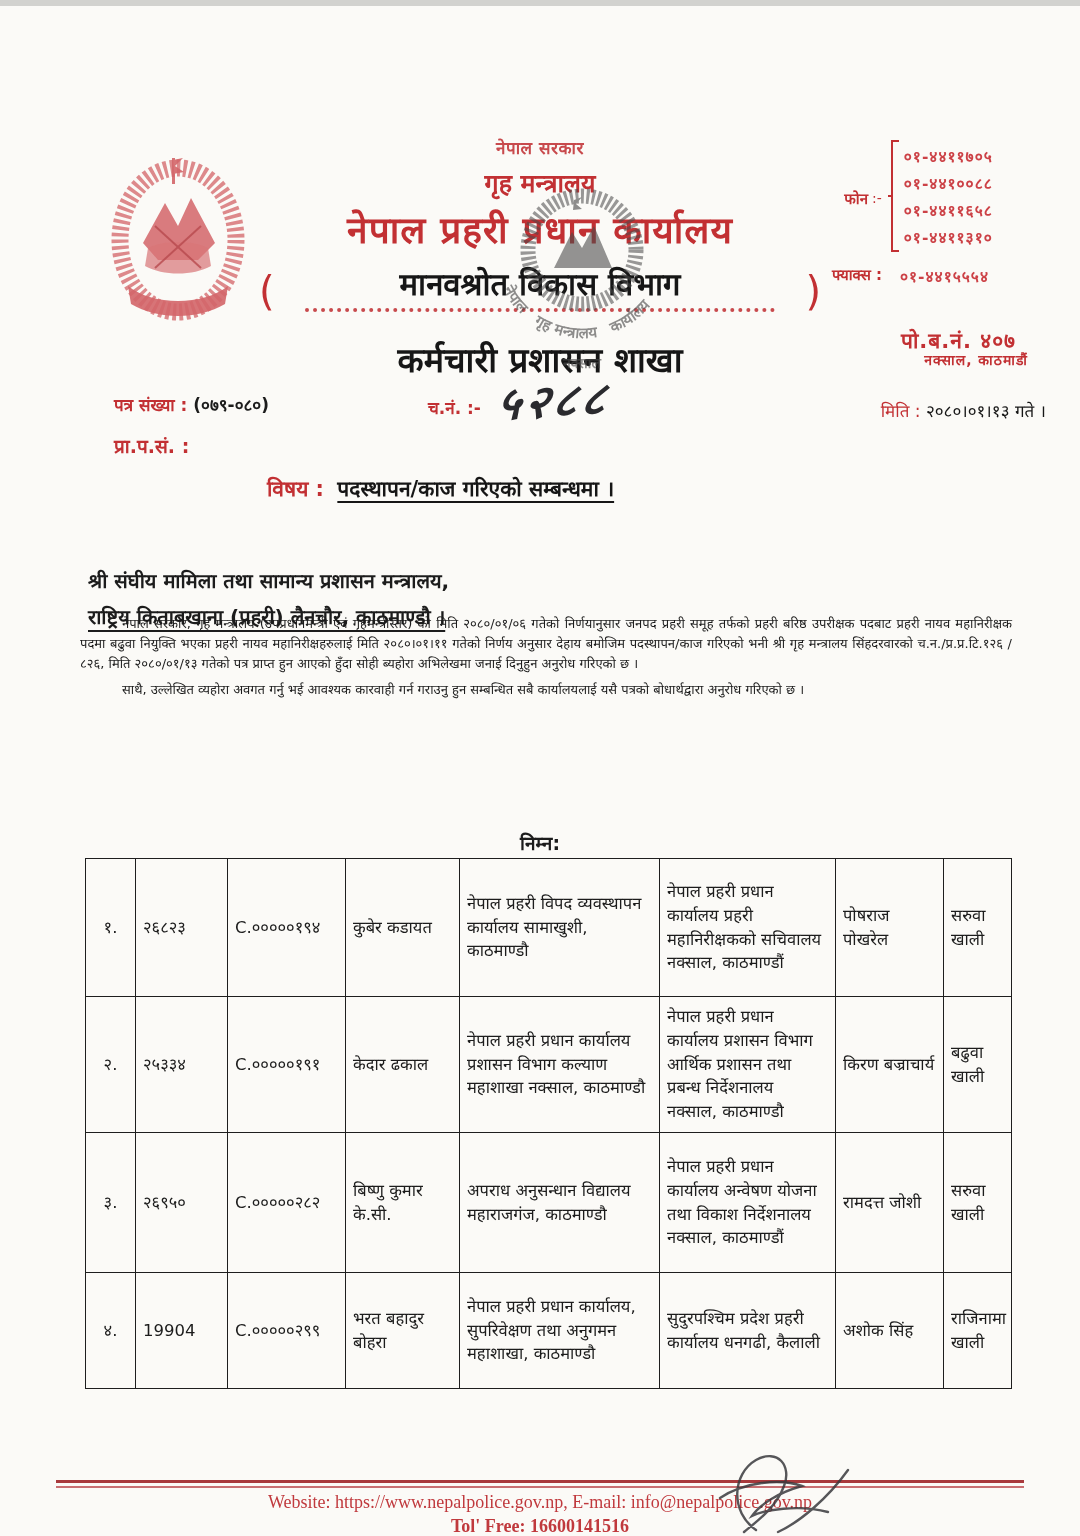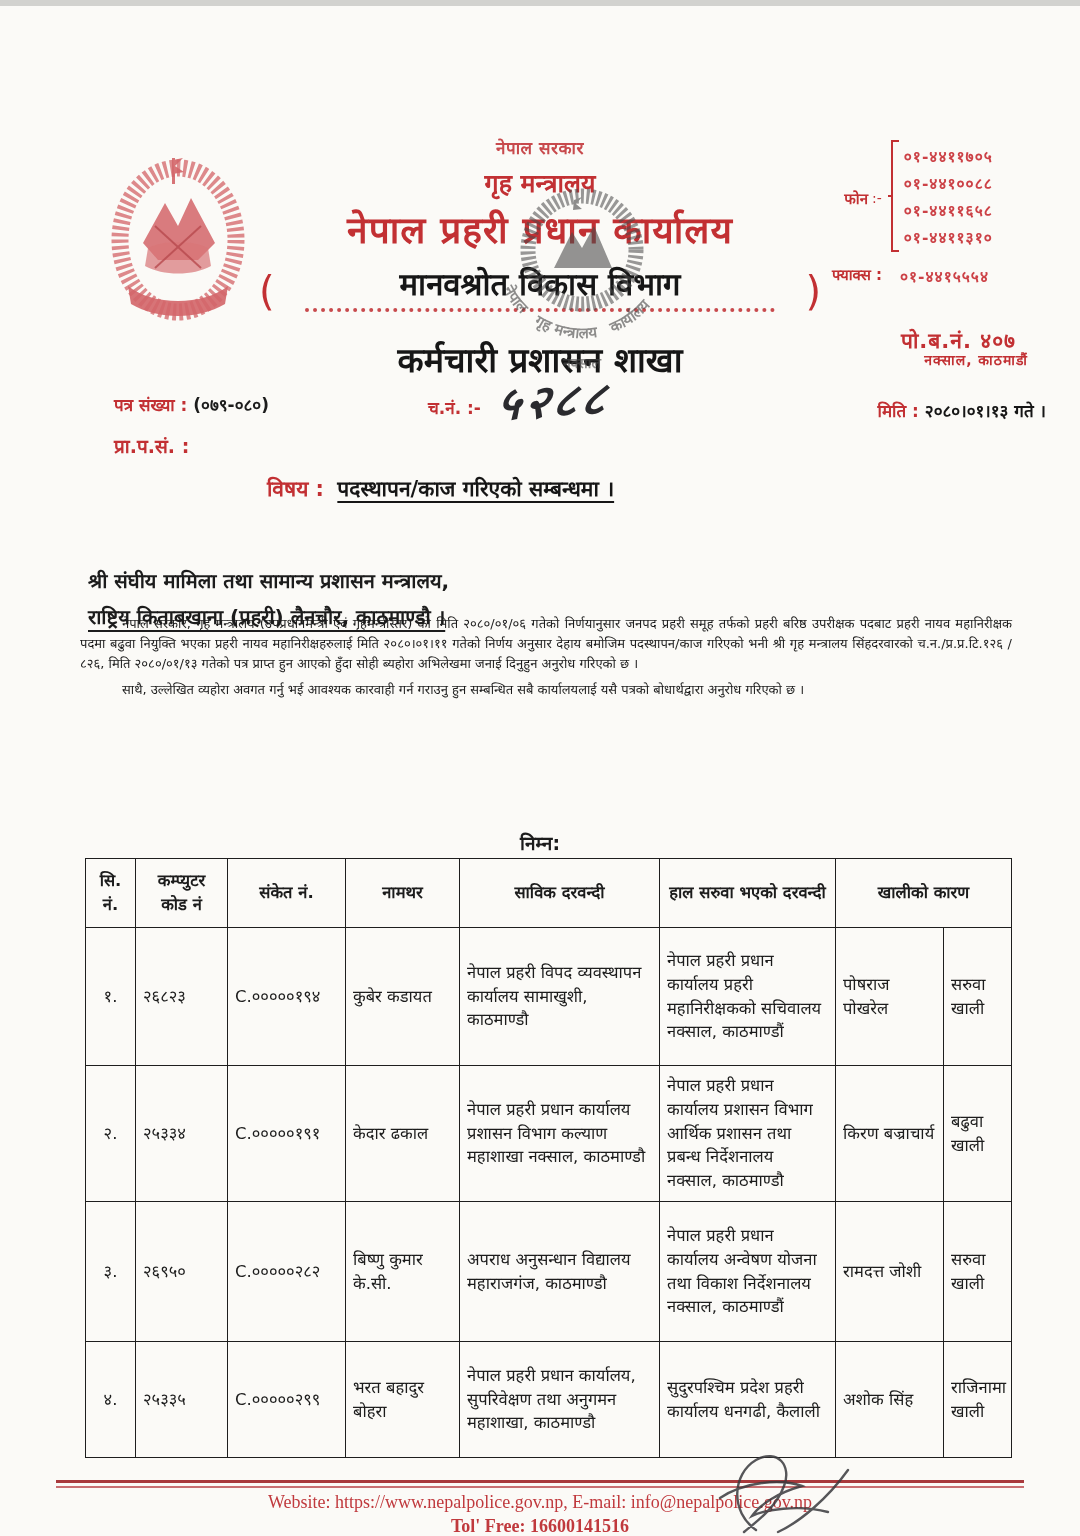--- a/index.html
+++ b/index.html
@@ -33,21 +33,21 @@
   .phones-row{display:flex;align-items:center;}
   .phone-label{font-size:15px;font-weight:bold;color:#c23033;margin-right:4px;width:52px;text-align:right;}
   .phone-colon{font-size:14px;color:#c23033;margin-right:2px;}
   .phone-list{display:flex;flex-direction:column;}
   .phone-num{font-size:15.5px;font-weight:bold;color:#cc4146;line-height:27px;letter-spacing:1px;}
   .fax-row{display:flex;margin-top:8px;align-items:flex-start;}
   .bracket{margin:0 4px;}
 
   .pobox{position:absolute;top:326px;right:64px;font-size:21px;font-weight:bold;color:#c23033;letter-spacing:1px;}
   .hdr-addr{position:absolute;top:350px;right:52px;font-size:14px;font-weight:bold;color:#c23033;letter-spacing:1px;}
-  .dateline{position:absolute;top:399px;right:34px;font-size:17px;font-weight:bold;}
+  .dateline{position:absolute;top:399px;right:34px;font-size:17px;font-weight:normal;}
   .dateline .lbl{color:#c23033;}
   .dateline .val{color:#161616;}
 
   
   .letterno{position:absolute;left:114px;top:393px;font-size:17px;font-weight:bold;}
   .letterno .lbl{color:#c23033;}
   .prapa{position:absolute;left:114px;top:433px;font-size:19px;font-weight:bold;color:#c23033;}
   .chano{position:absolute;left:428px;top:396px;font-size:17px;font-weight:bold;color:#c23033;}
   .chano-hand{
     position:absolute;left:498px;top:368px;
@@ -201,29 +201,20 @@
         <col style="width:50px">
           <col style="width:92px">
           <col style="width:118px">
           <col style="width:114px">
         <col style="width:200px">
           <col style="width:176px">
           <col style="width:108px">
           <col style="width:68px">
       </colgroup>
       <tbody>
-          <tr>
-        <th>सि. नं.</th>
-        <th>कम्प्युटर कोड नं</th>
-        <th>संकेत नं.</th>
-        <th>नामथर</th>
-        <th>साविक दरवन्दी</th>
-        <th>हाल सरुवा भएको दरवन्दी</th>
-        <th colspan="2">खालीको कारण</th>
-      </tr>
       <tr class="r1">
         <td class="c">१.</td>
         <td>२६८२३</td>
         <td>C.०००००१९४</td>
         <td>कुबेर कडायत</td>
         <td>नेपाल प्रहरी विपद व्यवस्थापन कार्यालय सामाखुशी, काठमाण्डौ</td>
         <td>नेपाल प्रहरी प्रधान कार्यालय प्रहरी महानिरीक्षकको सचिवालय नक्साल, काठमाण्डौं</td>
         <td>पोषराज पोखरेल</td>
         <td>सरुवा खाली</td>
       </tr>
@@ -242,21 +233,21 @@
         <td>२६९५०</td>
         <td>C.०००००२८२</td>
         <td>बिष्णु कुमार के.सी.</td>
         <td>अपराध अनुसन्धान विद्यालय महाराजगंज, काठमाण्डौ</td>
         <td>नेपाल प्रहरी प्रधान कार्यालय अन्वेषण योजना तथा विकाश निर्देशनालय नक्साल, काठमाण्डौं</td>
         <td>रामदत्त जोशी</td>
         <td>सरुवा खाली</td>
       </tr>
       <tr class="r4">
         <td class="c">४.</td>
-        <td>२५३३५</td>
+        <td>19904</td>
         <td>C.०००००२९९</td>
         <td>भरत बहादुर बोहरा</td>
         <td>नेपाल प्रहरी प्रधान कार्यालय, सुपरिवेक्षण तथा अनुगमन महाशाखा, काठमाण्डौ</td>
         <td>सुदुरपश्चिम प्रदेश प्रहरी कार्यालय धनगढी, कैलाली</td>
         <td>अशोक सिंह</td>
         <td>राजिनामा खाली</td>
       </tr>
     </tbody>
       </table>
   </div>

